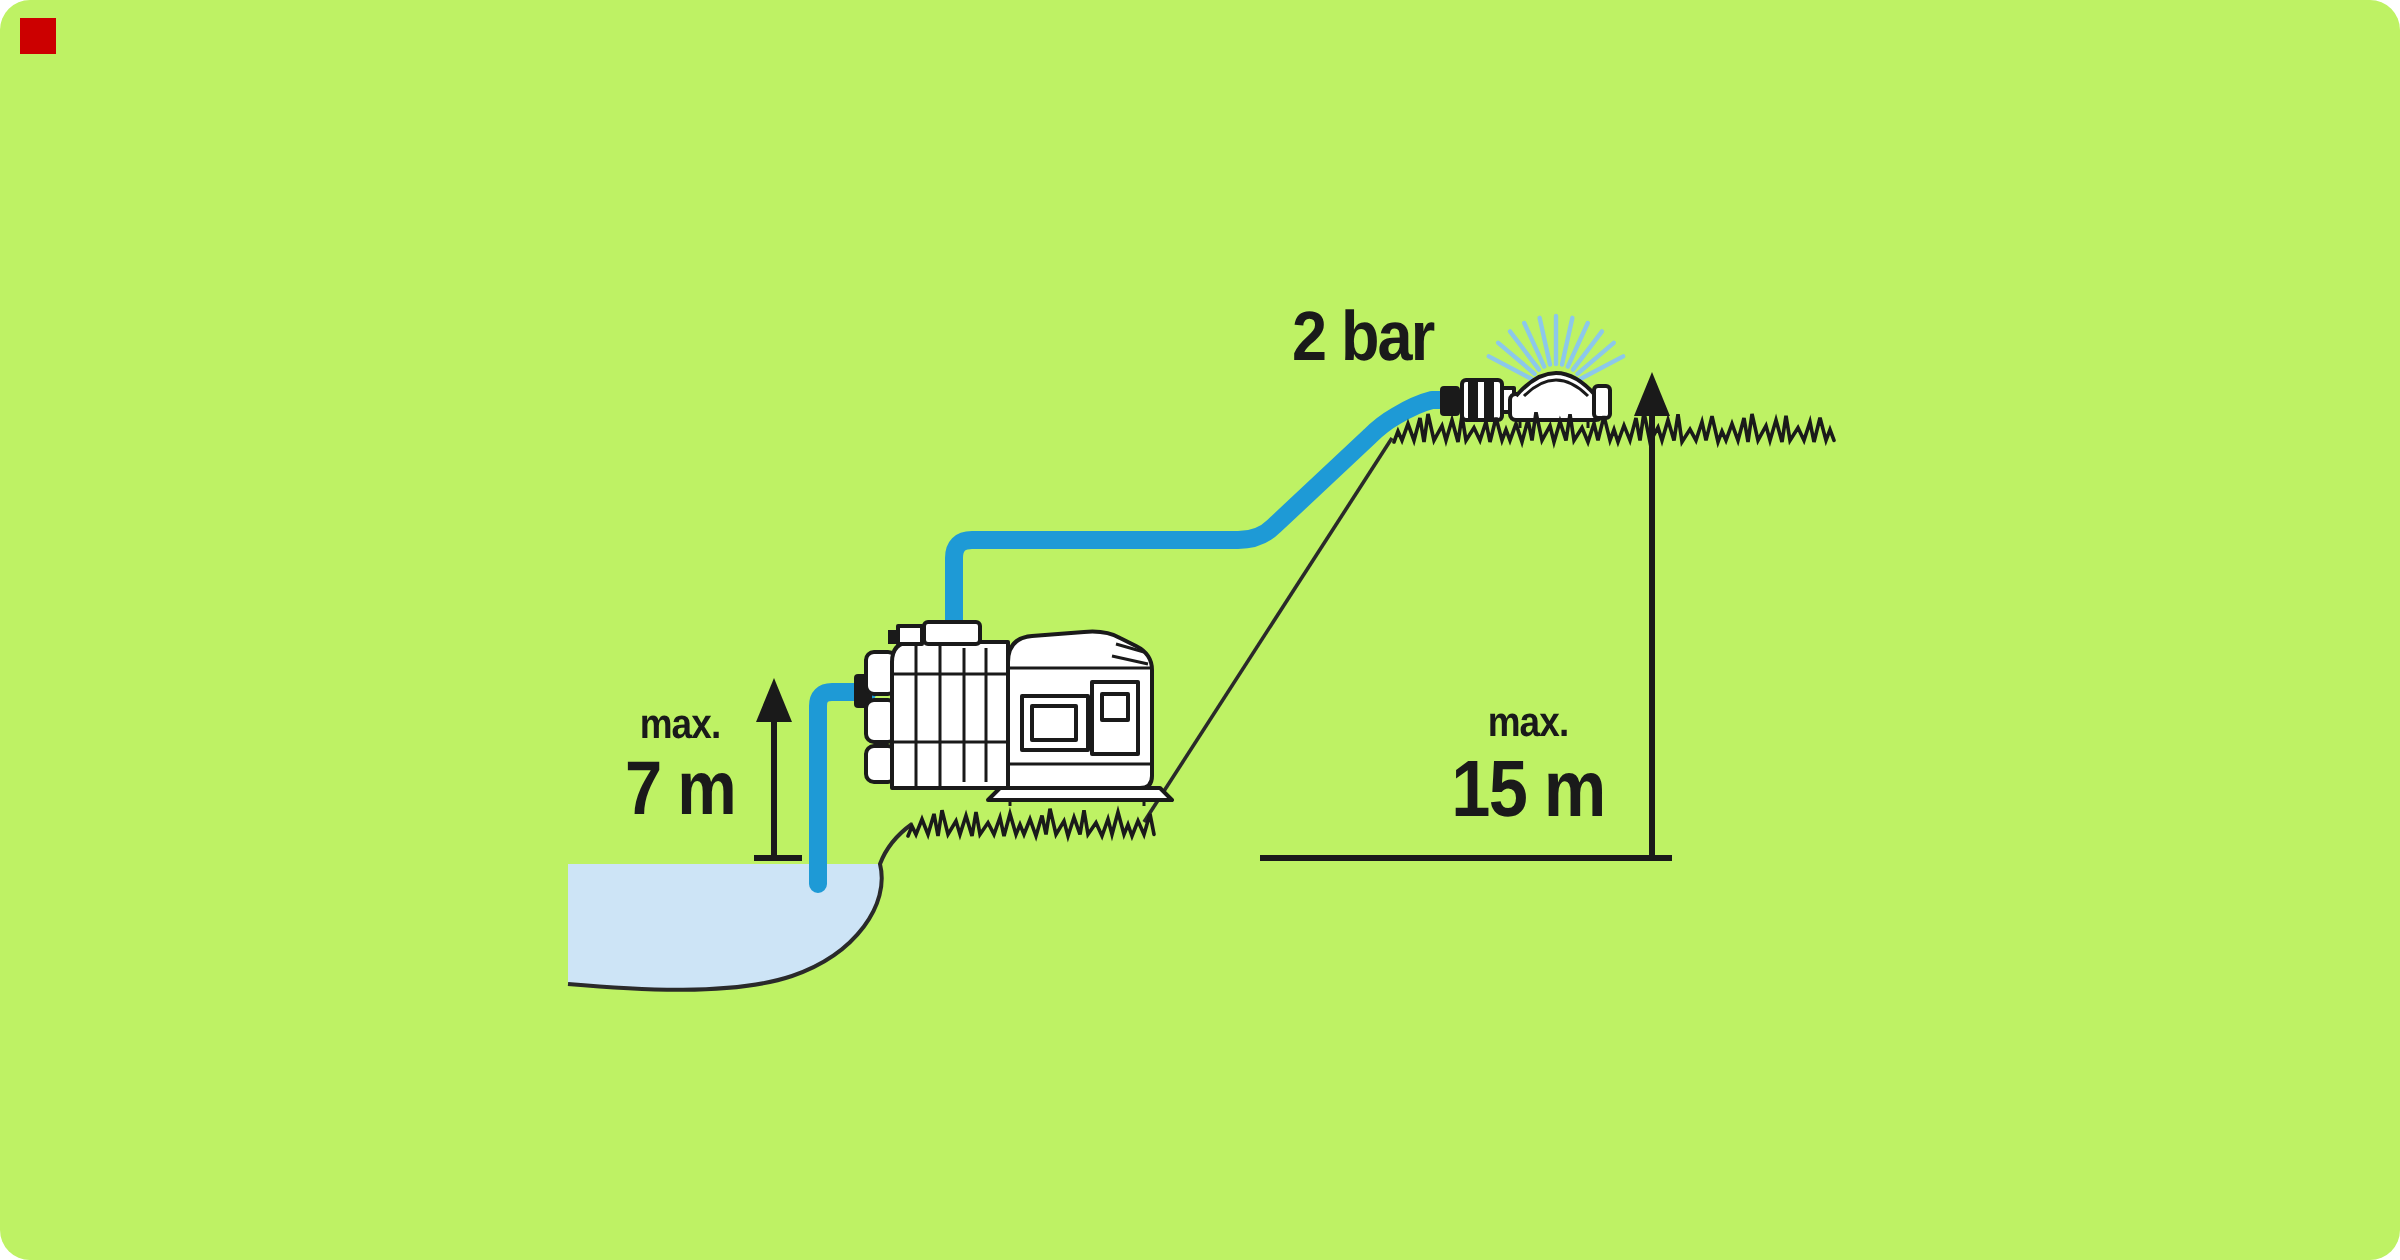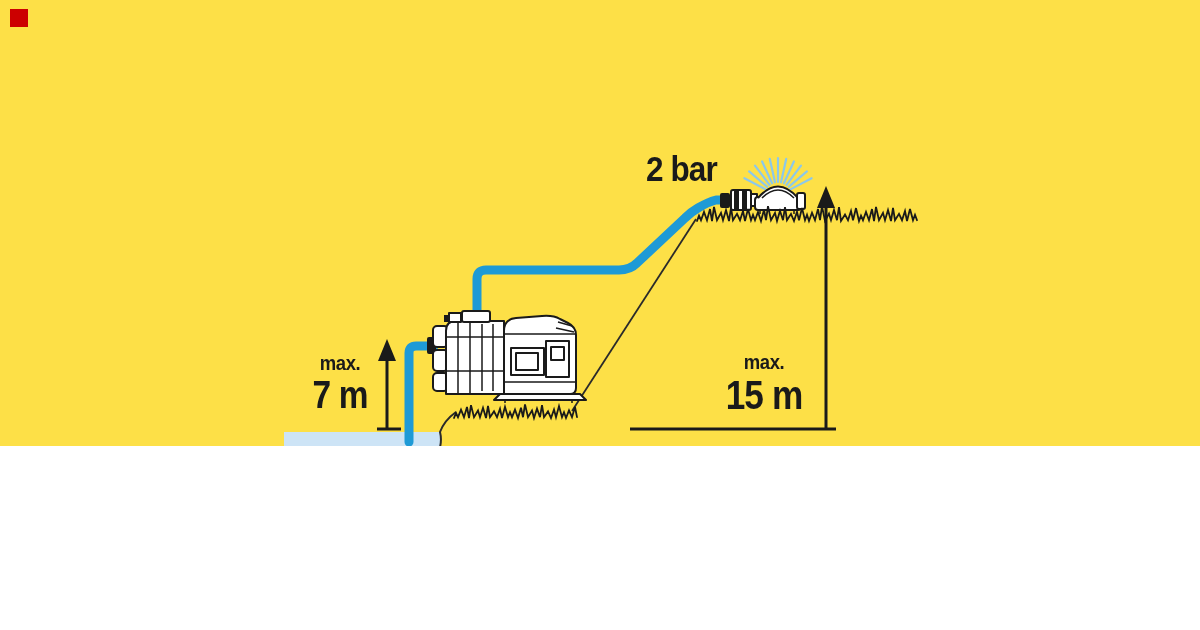--- a/index.html
+++ b/index.html
@@ -1,17 +1,17 @@
 <!DOCTYPE html>
 <html style="--hose: #1e9ad6; --spray: #8cc8ea; --water: #cde4f6; --marker: #cc0000;"><head>
 <meta charset="utf-8">
 <style>
   html,body{margin:0;padding:0;background:#fff;}
-  #stage{position:relative;width:1200px;height:446px;background:#fde047;overflow:hidden;
-         font-family:"Liberation Sans",sans-serif;}
+  #stage{position:relative;width:1200px;height:630px;background:#bef264;overflow:hidden;
+         font-family:"Liberation Sans",sans-serif;border-radius:15px;}
   .marker{position:absolute;left:10px;top:9px;width:18px;height:18px;background:var(--marker,#c00);}
   .lbl{position:absolute;color:#1a1a1a;font-weight:bold;line-height:1;}
   .condensed{transform:scaleX(.88);transform-origin:center top;}
   .condensed-left{transform:scaleX(.9);transform-origin:left top;}
   .pressure{left:646px;top:151px;font-size:35px;letter-spacing:-1px;}
   .measure{text-align:center;}
   .measure .pre{font-size:21px;letter-spacing:-.5px;display:block;}
   .measure .val{font-size:38px;letter-spacing:-1px;display:block;margin-top:3px;}
   .suction-label{left:300px;top:352px;width:80px;}
   .delivery-label{left:710px;top:351px;width:108px;}

